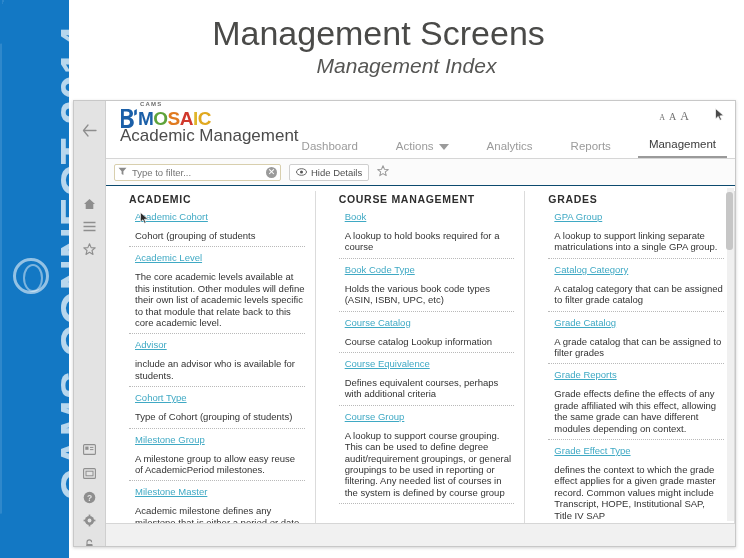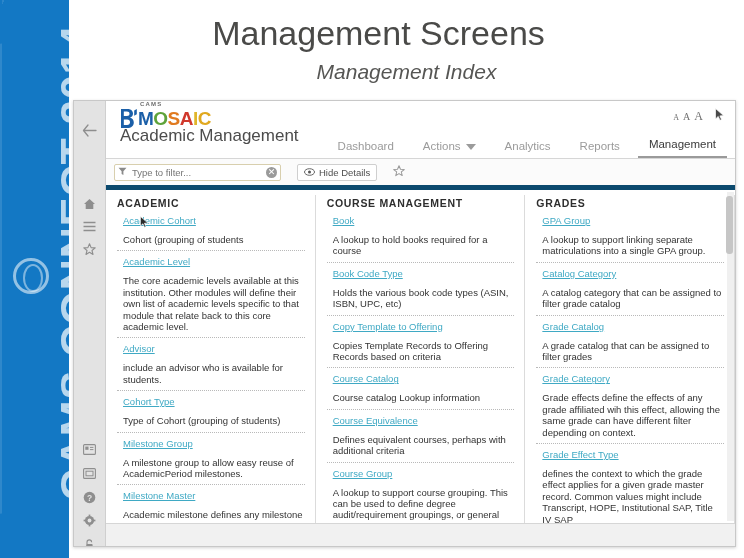--- a/index.html
+++ b/index.html
@@ -81,21 +81,21 @@
     width: 619px;
     text-align: center;
     font-family: "Liberation Sans", sans-serif;
     font-size: 34px;
     font-weight: normal;
     color: #4a4a48;
     letter-spacing: 0px;
   }
   .slide-subtitle {
     position: absolute;
-    left: 69px; top: 60px;
+    left: 69px; top: 54px;
     width: 675px;
     text-align: center;
     font-family: "Liberation Sans", sans-serif;
     font-style: italic;
     font-size: 21px;
     color: #565654;
   }
 
   
   .screenshot {
@@ -185,21 +185,21 @@
     font-size: 17px;
     color: #4c4c4c;
     font-family: "Liberation Sans", sans-serif;
   }
 
   .topnav {
     position: absolute;
     right: 8px; bottom: 0;
     display: flex;
     align-items: flex-end;
-    gap: 7px;
+    gap: 16px;
     font-size: 11.5px;
   }
   .topnav-item {
     color: #9b9b9b;
     padding: 4px 11px 6px 11px;
     white-space: nowrap;
     font-family: "Liberation Sans", sans-serif;
   }
   .topnav-item.active {
     color: #3b3b3b;
@@ -210,46 +210,46 @@
     display: inline-block;
     margin-left: 5px;
     width: 0; height: 0;
     border-left: 5px solid transparent;
     border-right: 5px solid transparent;
     border-top: 6px solid #9b9b9b;
     vertical-align: middle;
   }
   .font-sizes {
     position: absolute;
-    right: 28px; top: 5px;
+    right: 42px; top: 5px;
     color: #7a7a7a;
     font-family: "Liberation Serif", serif;
     letter-spacing: 4px;
   }
   .fs-a { font-family: "Liberation Serif", serif; color: #6f6f6f; }
   .fs-1 { font-size: 8px; }
   .fs-2 { font-size: 10px; }
   .fs-3 { font-size: 12px; }
 
   .cursor-arrow {
     position: absolute;
     right: 10px; top: 7px;
     width: 10px; height: 13px;
   }
 
   
   .toolbar {
     flex: 0 0 26px;
     height: 26px;
     background: #fbfbfb;
-    border-bottom: 5px solid #0c4a6e;
+    border-bottom: 1px solid #0c4a6e;
     display: flex;
     align-items: center;
     padding: 0 8px;
-    gap: 16px;
+    gap: 8px;
   }
   .filter-box {
     width: 167px;
     height: 17px;
     background: #fff;
     border: 1px solid #d8cfae;
     border-radius: 2px;
     display: flex;
     align-items: center;
     padding: 0 3px;
@@ -300,21 +300,21 @@
     flex: 1 1 auto;
     display: flex;
     min-height: 0;
     background: #fff;
     padding: 5px 0 0 0;
     position: relative;
     overflow: hidden;
   }
   .column {
     flex: 1 1 33.33%;
-    padding: 0 10px 0 11px;
+    padding: 0 10px 0 23px;
     box-sizing: border-box;
     min-width: 0;
     overflow: hidden;
     border-right: 1px solid #dbdbdb;
   }
   .column:last-of-type { border-right: 0; }
 
   .col-title {
     font-size: 10.5px;
     font-weight: bold;
@@ -562,24 +562,20 @@
           <div class="col-title">COURSE MANAGEMENT</div>
           <div class="entry">
             <a class="entry-link">Book</a>
             <div class="entry-desc">A lookup to hold books required for a course</div>
           </div>
           <div class="entry">
             <a class="entry-link">Book Code Type</a>
             <div class="entry-desc">Holds the various book code types (ASIN, ISBN, UPC, etc)</div>
           </div>
           <div class="entry">
-            <a class="entry-link">Copy Template to Offering</a>
-            <div class="entry-desc">Copies Template Records to Offering Records based on criteria</div>
-          </div>
-          <div class="entry">
             <a class="entry-link">Course Catalog</a>
             <div class="entry-desc">Course catalog Lookup information</div>
           </div>
           <div class="entry">
             <a class="entry-link">Course Equivalence</a>
             <div class="entry-desc">Defines equivalent courses, perhaps with additional criteria</div>
           </div>
           <div class="entry">
             <a class="entry-link">Course Group</a>
             <div class="entry-desc">A lookup to support course grouping. This can be used to define degree audit/requirement groupings, or general groupings to be used in reporting or filtering. Any needed list of courses in the system is defined by course group</div>
@@ -595,22 +591,22 @@
           </div>
           <div class="entry">
             <a class="entry-link">Catalog Category</a>
             <div class="entry-desc">A catalog category that can be assigned to filter grade catalog</div>
           </div>
           <div class="entry">
             <a class="entry-link">Grade Catalog</a>
             <div class="entry-desc">A grade catalog that can be assigned to filter grades</div>
           </div>
           <div class="entry">
-            <a class="entry-link">Grade Category</a>
-            <div class="entry-desc">Grade effects define the effects of any grade affiliated wih this effect, allowing the same grade can have different filter depending on context.</div>
+            <a class="entry-link">Grade Reports</a>
+            <div class="entry-desc">Grade effects define the effects of any grade affiliated wih this effect, allowing the same grade can have different modules depending on context.</div>
           </div>
           <div class="entry">
             <a class="entry-link">Grade Effect Type</a>
             <div class="entry-desc">defines the context to which the grade effect applies for a given grade master record. Common values might include Transcript, HOPE, Institutional SAP, Title IV SAP</div>
           </div>
           <div class="entry">
             <div class="entry-desc">The grade master of the university.</div>
           </div>
 
         </div>

